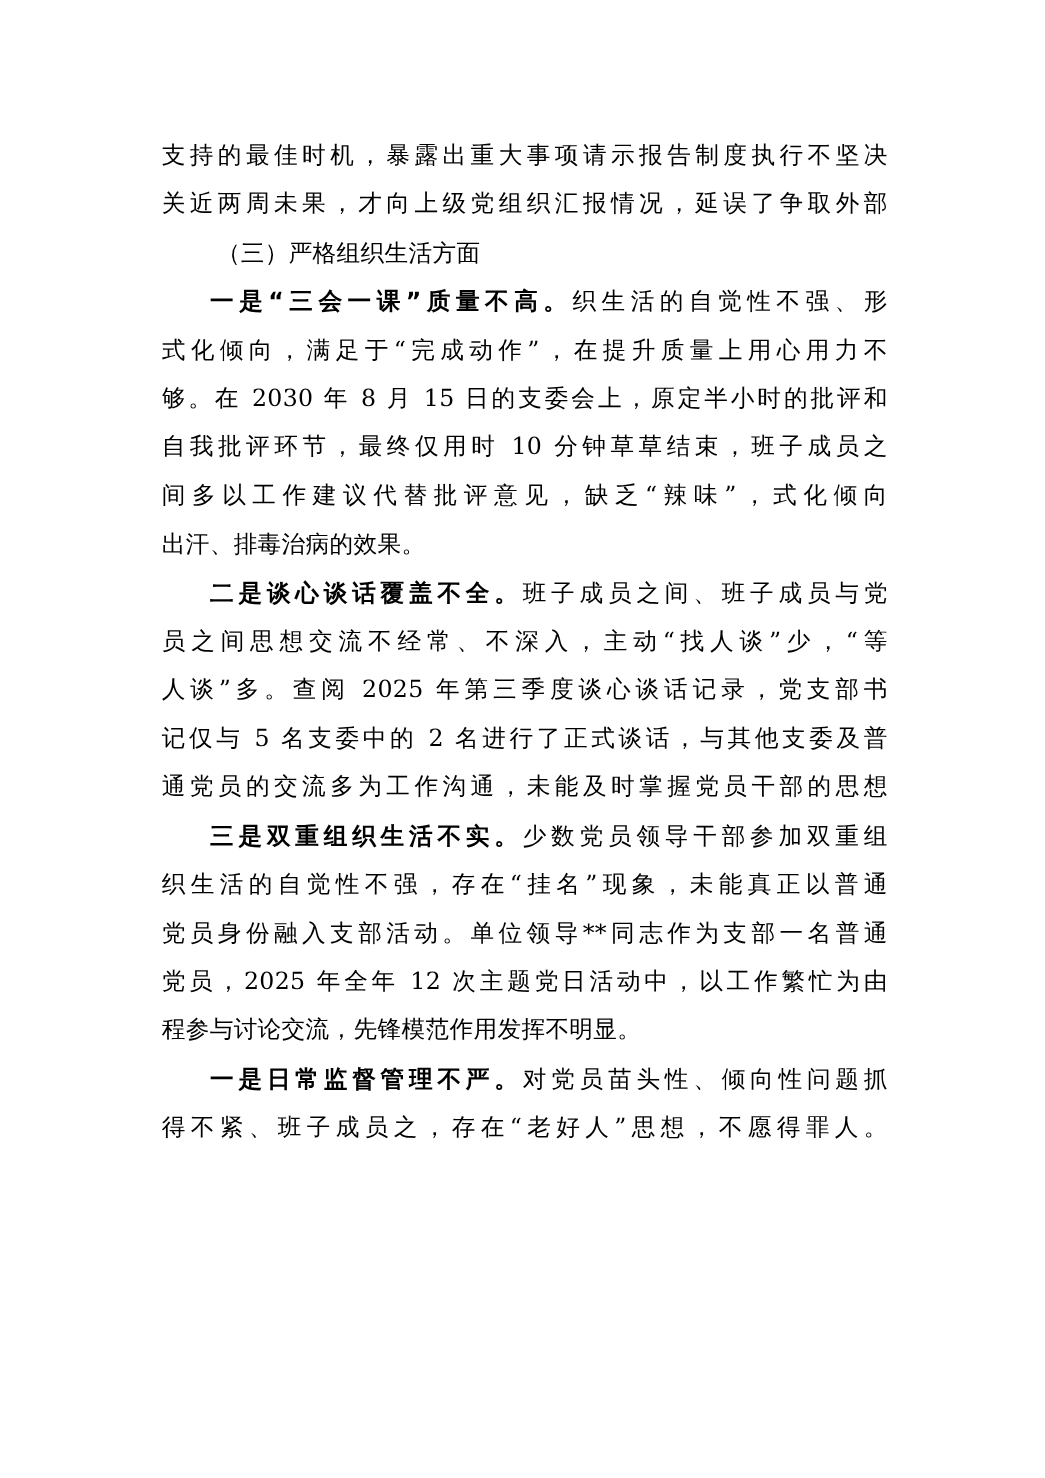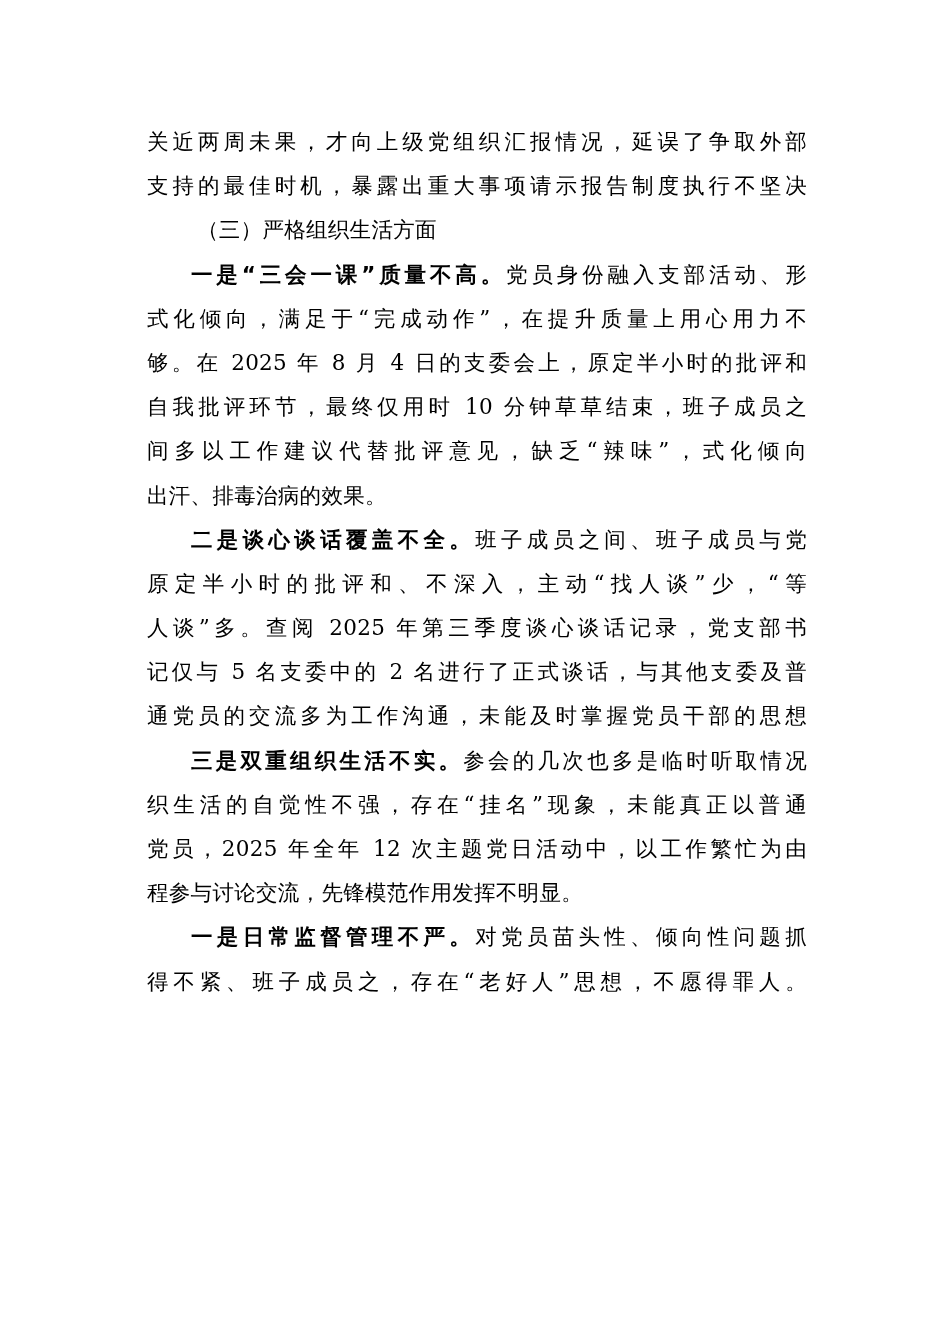--- a/index.html
+++ b/index.html
@@ -44,46 +44,47 @@
       font-weight: bold;
       font-family: "DejaVu Sans", "Liberation Sans", sans-serif;
     }
   </style>
 </head>
 <body>
 
 <div class="page">
 
   <div>
+    <div class="line justify">支持的最佳时机，暴露出重大事项请示报告制度执行不坚决</div>
     <div class="line justify">关近两周未果，才向上级党组织汇报情况，延误了争取外部</div>
-    <div class="line justify">支持的最佳时机，暴露出重大事项请示报告制度执行不坚决</div>
   </div>
 
   <div class="line indent-heading">（三）严格组织生活方面</div>
 
   <div>
-    <div class="line justify indent"><span class="bold">一是“三会一课”质量不高。</span><span>党员身份融入支部活动、形</span></div>
+    <div class="line justify indent"><span class="bold">一是“三会一课”质量不高。</span><span>织生活的自觉性不强、形</span></div>
     <div class="line justify">式化倾向，满足于“完成动作”，在提升质量上用心用力不</div>
-    <div class="line justify">够。在 2025 年 8 月 4 日的支委会上，原定半小时的批评和</div>
+    <div class="line justify">够。在 2030 年 8 月 15 日的支委会上，原定半小时的批评和</div>
     <div class="line justify">自我批评环节，最终仅用时 10 分钟草草结束，班子成员之</div>
     <div class="line justify">间多以工作建议代替批评意见，缺乏“辣味”，式化倾向</div>
     <div class="line">出汗、排毒治病的效果。</div>
   </div>
 
   <div>
     <div class="line justify indent"><span class="bold">二是谈心谈话覆盖不全。</span><span>班子成员之间、班子成员与党</span></div>
-    <div class="line justify">原定半小时的批评和、不深入，主动“找人谈”少，“等</div>
+    <div class="line justify">员之间思想交流不经常、不深入，主动“找人谈”少，“等</div>
     <div class="line justify">人谈”多。查阅 2025 年第三季度谈心谈话记录，党支部书</div>
     <div class="line justify">记仅与 5 名支委中的 2 名进行了正式谈话，与其他支委及普</div>
     <div class="line justify">通党员的交流多为工作沟通，未能及时掌握党员干部的思想</div>
   </div>
 
   <div>
-    <div class="line justify indent"><span class="bold">三是双重组织生活不实。</span><span>参会的几次也多是临时听取情况</span></div>
+    <div class="line justify indent"><span class="bold">三是双重组织生活不实。</span><span>少数党员领导干部参加双重组</span></div>
     <div class="line justify">织生活的自觉性不强，存在“挂名”现象，未能真正以普通</div>
+    <div class="line justify">党员身份融入支部活动。单位领导**同志作为支部一名普通</div>
     <div class="line justify">党员，2025 年全年 12 次主题党日活动中，以工作繁忙为由</div>
     <div class="line">程参与讨论交流，先锋模范作用发挥不明显。</div>
   </div>
 
 
   <div>
     <div class="line justify indent"><span class="bold">一是日常监督管理不严。</span><span>对党员苗头性、倾向性问题抓</span></div>
     <div class="line justify">得不紧、班子成员之，存在“老好人”思想，不愿得罪人。</div>
   </div>
 

